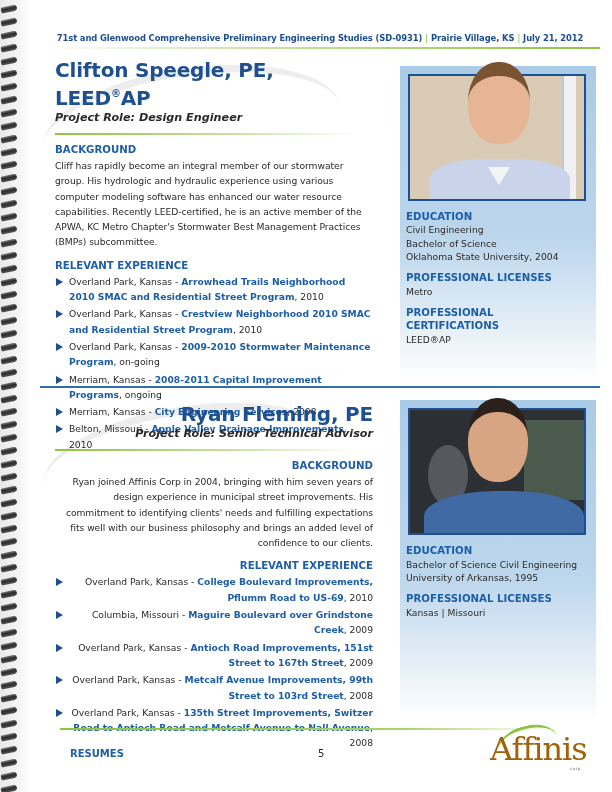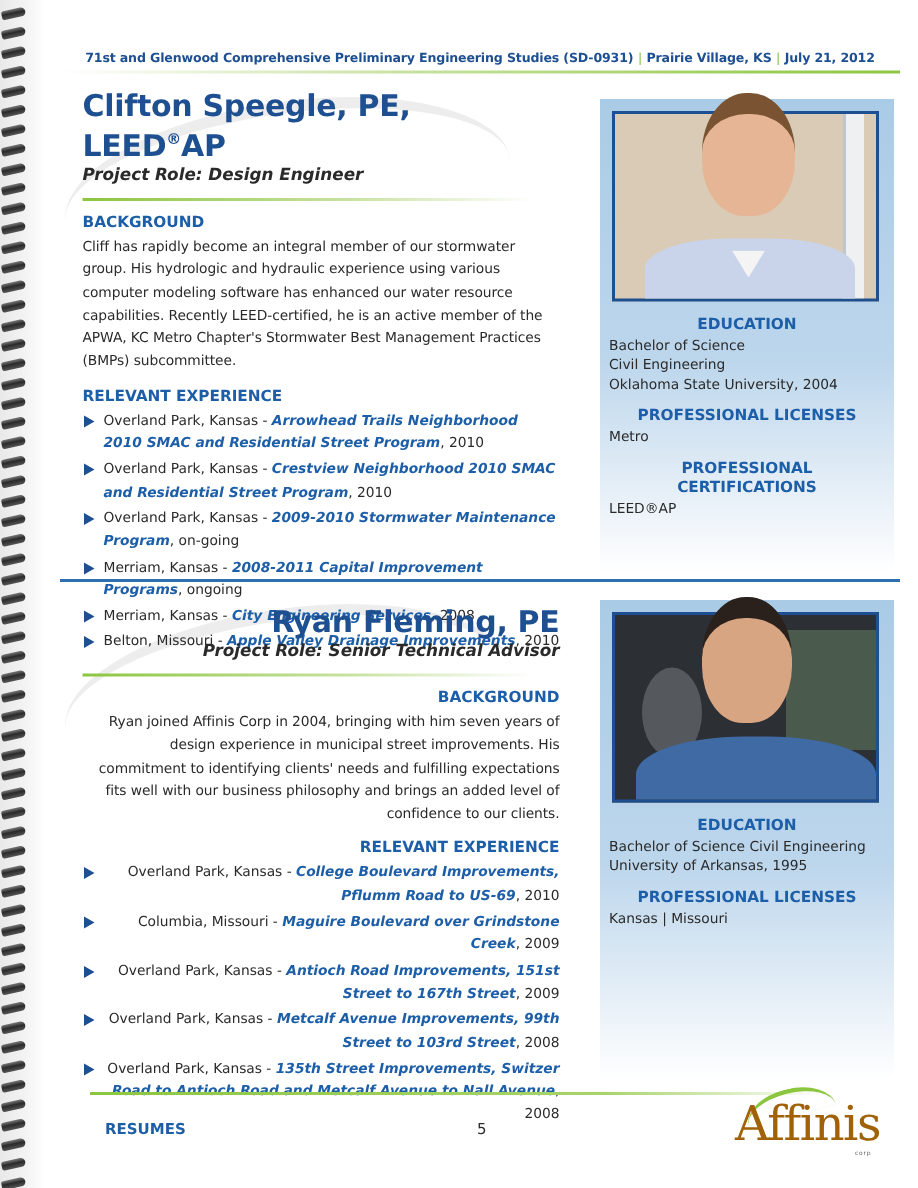--- a/index.html
+++ b/index.html
@@ -28,31 +28,31 @@
   .name sup { font-size: 10px; vertical-align: 8px; }
   .role { font-size: 11.2px; font-weight: bold; font-style: italic; color: #2a2a2a; margin-top: 1px; }
   .green-rule { height: 2px; width: 300px; margin-top: 9px;
     background: linear-gradient(90deg, #8cc63f 0%, #c8e2a2 60%, rgba(200,226,162,0) 100%); }
   .h { font-size: 10.2px; font-weight: bold; color: #1d5ea8; margin-top: 8px; line-height: 13px; }
   .p { font-size: 9.2px; line-height: 15.3px; color: #2a2a2a; margin-top: 2px; letter-spacing: -0.05px; }
   ul.exp { list-style: none; margin-top: 2px; }
   ul.exp li { position: relative; padding-left: 14px; font-size: 9.2px; line-height: 15.3px; margin-bottom: 2px; color: #2a2a2a; }
   ul.exp li .bullet { position: absolute; left: 1px; top: 4px; width: 0; height: 0;
     border-left: 7px solid #1d4f91; border-top: 4px solid transparent; border-bottom: 4px solid transparent; }
-  ul.exp li .proj { color: #1d5ea8; font-weight: bold; font-style: italic; }
+  ul.exp li .proj { color: #1d5ea8; font-weight: bold; }
 
   
   .panel { position: absolute; left: 400px; width: 196px;
     background: linear-gradient(180deg, #aacbe6 0%, #bcd6ec 55%, #e9f1f8 85%, #ffffff 100%); }
   .photo { position: absolute; left: 8px; top: 8px; width: 178px; height: 127px;
     border: 2px solid #1d4f91; overflow: visible; }
   .photo-bg { position: absolute; inset: 0; overflow: hidden; }
   .head { position: absolute; border-radius: 48% 48% 45% 45%; }
   .panel-body { position: absolute; left: 6px; top: 144px; right: 6px; }
-  .ph { font-size: 10.2px; font-weight: bold; color: #1d5ea8; margin-top: 8px; line-height: 13px; text-align: center; }
+  .ph { font-size: 10.2px; font-weight: bold; color: #1d5ea8; margin-top: 8px; line-height: 13px; }
   .ph:first-child { margin-top: 0; }
   .pt { font-size: 9.2px; line-height: 13px; color: #2a2a2a; margin-top: 1px; }
 
   .blue-rule { position: absolute; left: 40px; right: 12px; top: 386px; height: 2px; background: #2f6fb1; }
 
   
   .footer-rule { position: absolute; left: 60px; width: 490px; top: 728px; height: 2px;
     background: linear-gradient(90deg, #8cc63f 0%, #a8d46a 70%, rgba(168,212,106,0) 100%); }
   .footer-label { position: absolute; left: 70px; top: 748px; font-size: 10px; font-weight: bold; color: #1d5ea8; }
   .page-num { position: absolute; left: 318px; top: 748px; font-size: 10px; color: #2a2a2a; }
@@ -159,22 +159,22 @@
   <div class="photo" style="background:#d9cbb5;" title="Photo of Clifton Speegle">
     <div class="photo-bg">
       <div style="position:absolute;right:8px;top:0;width:14px;height:100%;background:#eef0f2;border-left:2px solid #bfc6cc;"></div>
       <div style="position:absolute;left:20px;bottom:-10px;width:140px;height:50px;border-radius:40% 40% 0 0;background:#c9d4ea;"></div>
       <div style="position:absolute;left:78px;bottom:14px;width:22px;height:18px;background:#f4f4f4;clip-path:polygon(0 0,100% 0,50% 100%);"></div>
     </div>
     <div class="head" style="left:58px;top:-14px;width:62px;height:82px;background:#e6b596;border-top:14px solid #7a5432;"></div>
   </div>
   <div class="panel-body">
     <div class="ph">EDUCATION</div>
+    <div class="pt" style="margin-top:0">Civil Engineering</div>
     <div class="pt">Bachelor of Science</div>
-    <div class="pt" style="margin-top:0">Civil Engineering</div>
     <div class="pt" style="margin-top:0">Oklahoma State University, 2004</div>
     <div class="ph">PROFESSIONAL LICENSES</div>
     <div class="pt">Metro</div>
     <div class="ph">PROFESSIONAL CERTIFICATIONS</div>
     <div class="pt">LEED®AP</div>
   </div>
 </div>
 
 <div class="blue-rule"></div>
 

